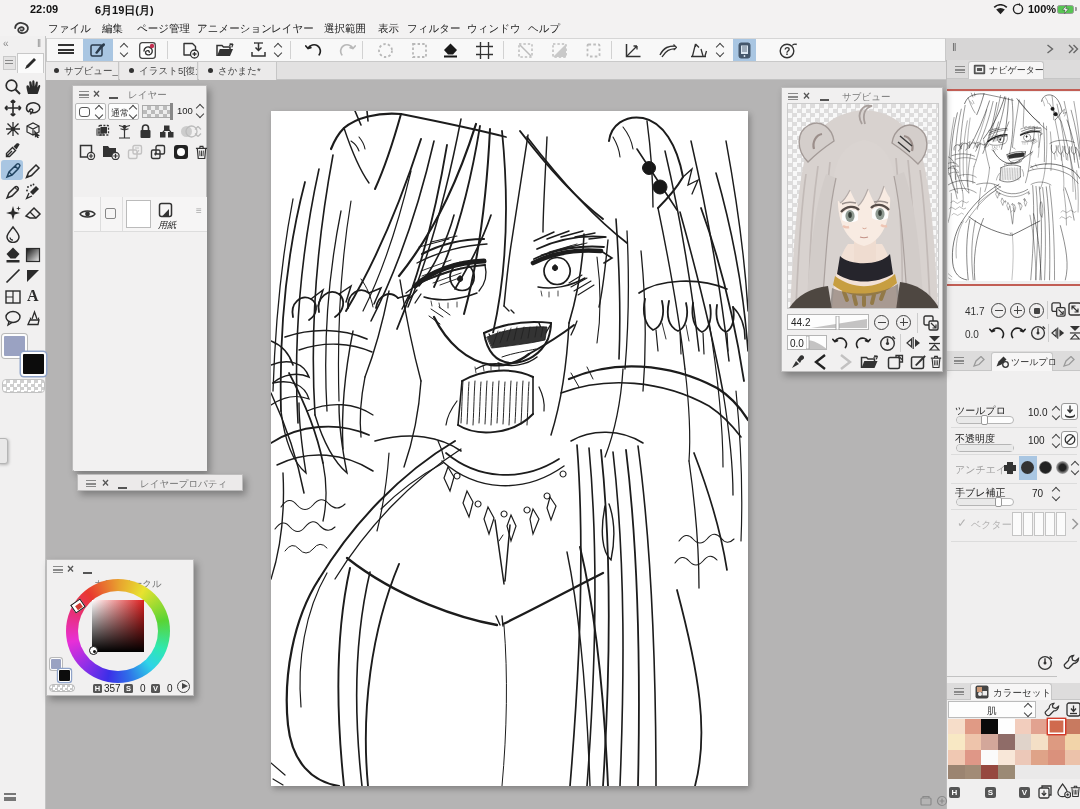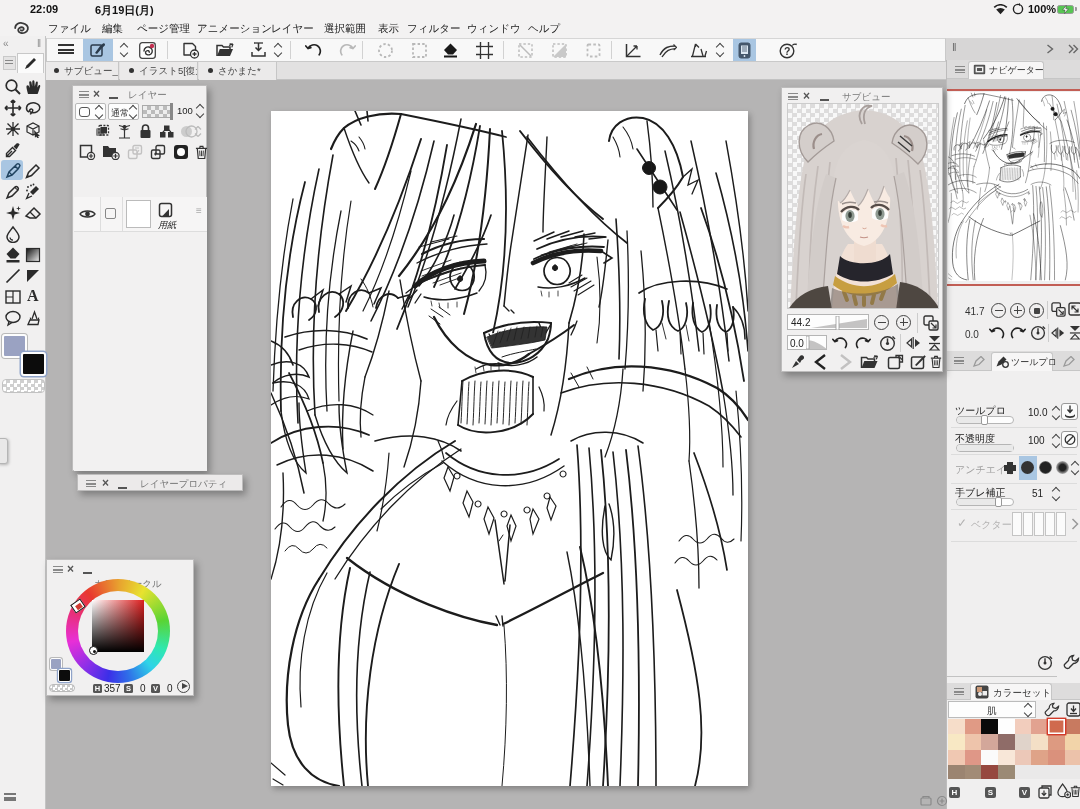--- a/index.html
+++ b/index.html
@@ -622,21 +622,21 @@
     <div class="abs" style="left:74px;top:62px;width:13px;height:13px;border-radius:50%;background:#333;"></div>
     <div class="abs" style="left:92px;top:62px;width:13px;height:13px;border-radius:50%;background:radial-gradient(circle,#222 55%,rgba(34,34,34,0) 90%);"></div>
     <div class="abs" style="left:109px;top:62px;width:13px;height:13px;border-radius:50%;background:radial-gradient(circle,#222 35%,rgba(34,34,34,0) 85%);"></div>
     <div class="updown" style="left:123px;top:62px;"></div>
 
     <div class="abs" style="left:8px;top:87px;">手ブレ補正</div>
     <div class="slider" style="left:9px;top:99px;width:58px;">
         <div class="fill" style="width:40px;"></div>
         <div class="abs" style="left:38px;top:-2px;width:7px;height:10px;background:#fff;border:1px solid #999;border-radius:2px;"></div>
       </div>
-    <div class="abs" style="left:85px;top:89px;">51</div>
+    <div class="abs" style="left:85px;top:89px;">70</div>
     <div class="updown" style="left:104px;top:88px;"></div>
 
     <div class="abs" style="left:10px;top:117px;color:#b3b2b2;font-size:12px;">✓</div>
     <div class="abs" style="left:24px;top:119px;color:#b3b2b2;">ベクター吸</div>
     <div class="abs" style="left:65px;top:113px;width:10px;height:24px;background:#fbfbfb;border:1px solid #c4c4c4;"></div>
     <div class="abs" style="left:76px;top:113px;width:10px;height:24px;background:#fbfbfb;border:1px solid #c4c4c4;"></div>
     <div class="abs" style="left:87px;top:113px;width:10px;height:24px;background:#fbfbfb;border:1px solid #c4c4c4;"></div>
     <div class="abs" style="left:98px;top:113px;width:10px;height:24px;background:#fbfbfb;border:1px solid #c4c4c4;"></div>
     <div class="abs" style="left:109px;top:113px;width:10px;height:24px;background:#fbfbfb;border:1px solid #c4c4c4;"></div>
     <svg class="abs" style="left:124px;top:119px" width="8" height="12" viewBox="0 0 8 12">

